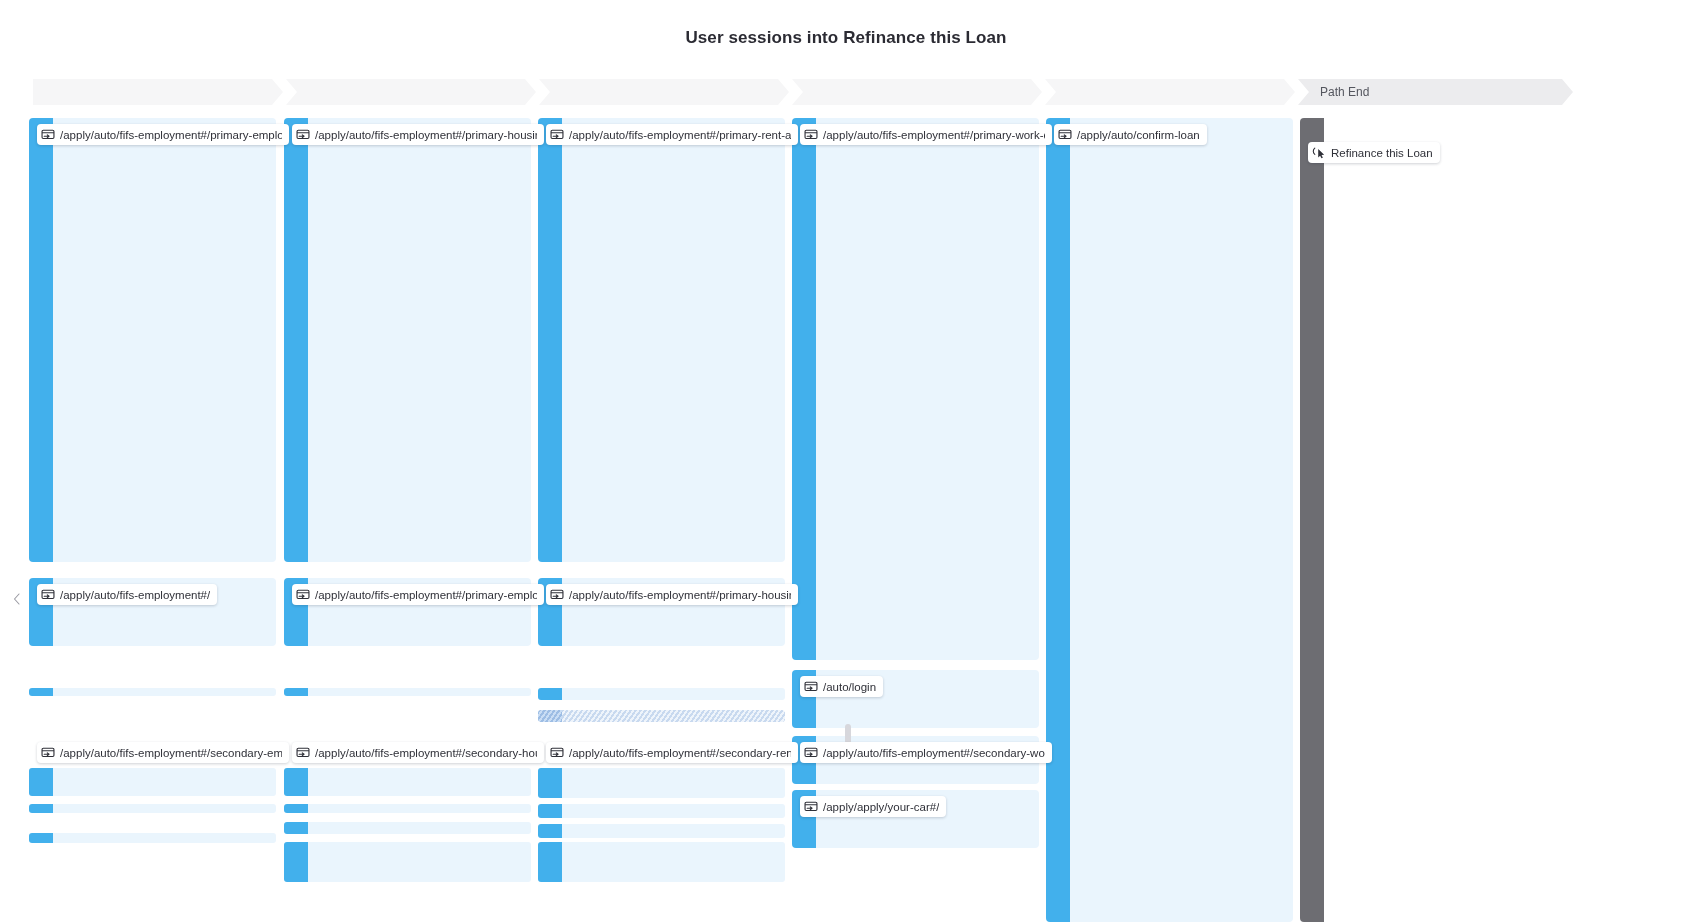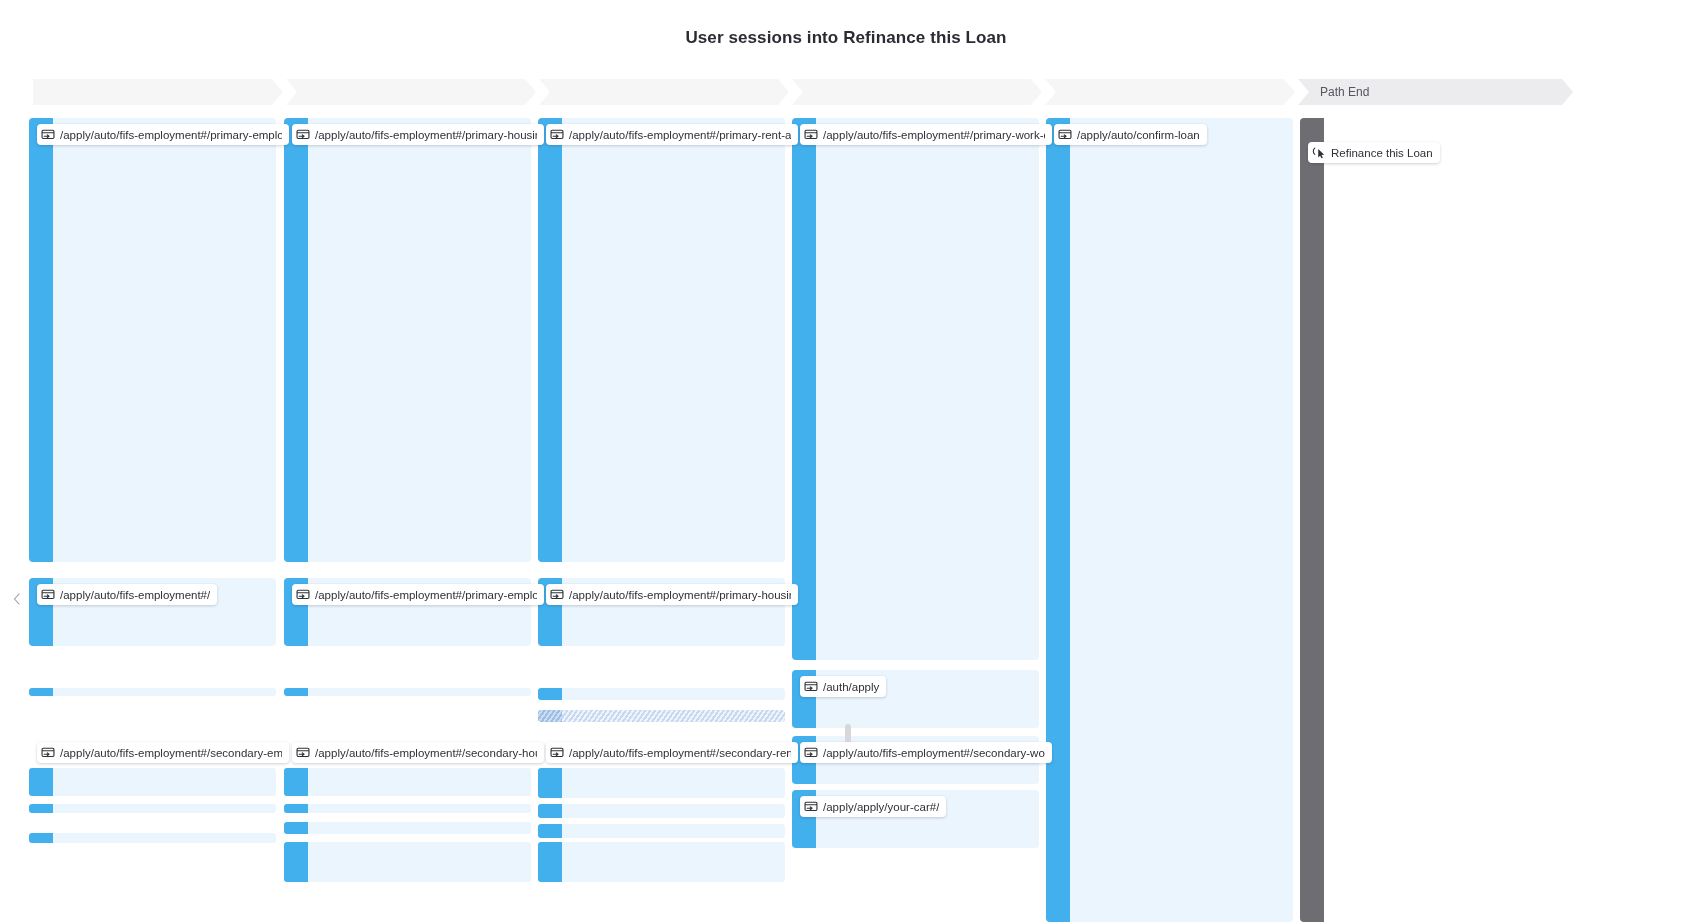--- a/index.html
+++ b/index.html
@@ -395,21 +395,21 @@
         <div class="node" style="top: 552px; height: 58px; width: 247px;">
           <div class="bar"></div>
           <div class="body"></div>
         </div>
         <div class="node-label" style="top: 558px;">
           <svg class="nicon" viewBox="0 0 16 16">
             <rect x="1.2" y="2.6" width="13.6" height="9.4" rx="1.4" stroke="#2f3038" stroke-width="1.3" fill="none"></rect>
             <path d="M1.2 5.4 H14.8" stroke="#2f3038" stroke-width="1.2"></path>
             <path d="M3.6 9.4 H9.0 M7.2 7.8 L9.2 9.4 L7.2 11.0" stroke="#2f3038" stroke-width="1.25" fill="none" stroke-linecap="round" stroke-linejoin="round"></path>
           </svg>
-          <span class="lbl-text">/auth/apply</span>
+          <span class="lbl-text">/auto/login</span>
         </div>
         <div class="node" style="top: 618px; height: 48px; width: 247px;">
           <div class="bar"></div>
           <div class="body"></div>
         </div>
         <div class="node-label" style="top: 624px;">
           <svg class="nicon" viewBox="0 0 16 16">
             <rect x="1.2" y="2.6" width="13.6" height="9.4" rx="1.4" stroke="#2f3038" stroke-width="1.3" fill="none"></rect>
             <path d="M1.2 5.4 H14.8" stroke="#2f3038" stroke-width="1.2"></path>
             <path d="M3.6 9.4 H9.0 M7.2 7.8 L9.2 9.4 L7.2 11.0" stroke="#2f3038" stroke-width="1.25" fill="none" stroke-linecap="round" stroke-linejoin="round"></path>

